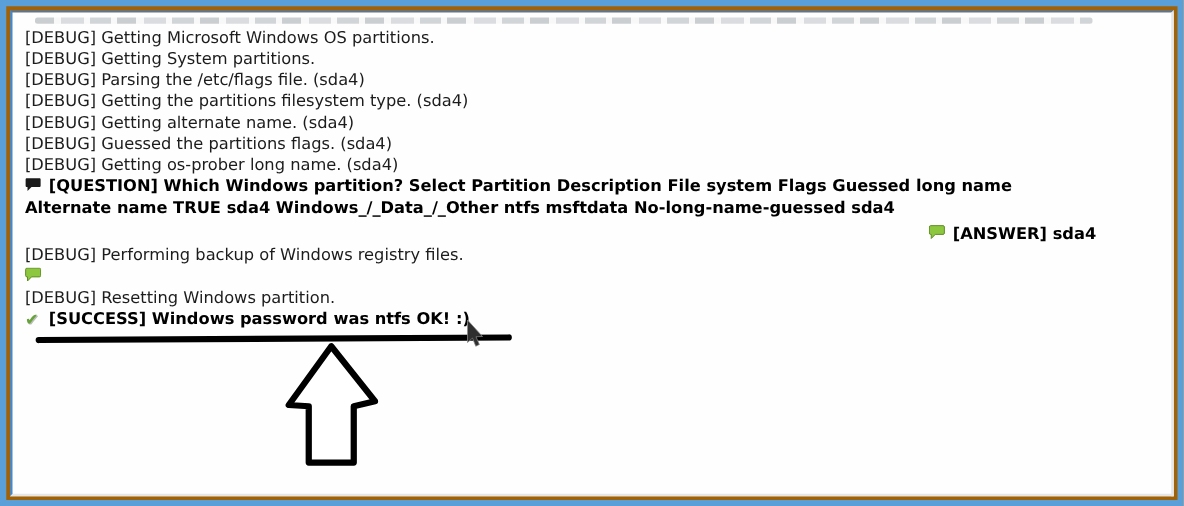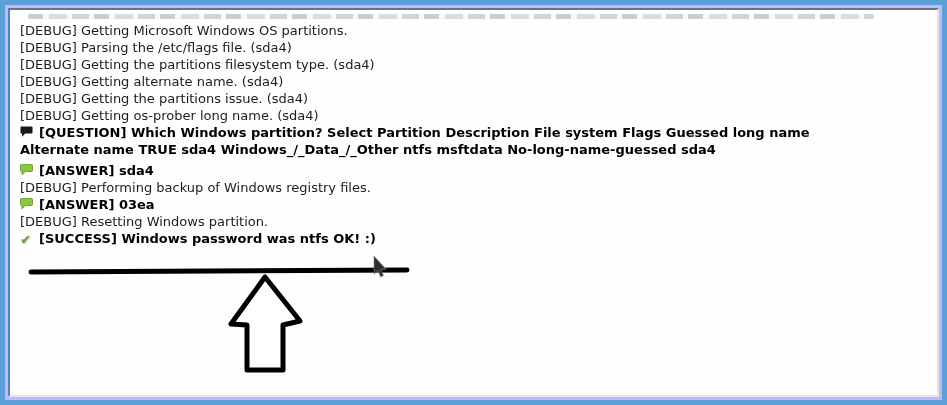--- a/index.html
+++ b/index.html
@@ -2,87 +2,90 @@
 <html><head>
 <meta charset="utf-8">
 <style>
   html,body { margin:0; padding:0; background:#ffffff; }
   body {
     width:947px; height:405px; position:relative; overflow:hidden;
     font-family:"DejaVu Sans","Liberation Sans",sans-serif;
   }
   .frame {
     box-sizing:border-box; width:947px; height:405px;
-    border:5px solid #5b9fd8; background:#c4b5fd; padding:3px;
+    border:5px solid #5b9fd8; background:#a16207; padding:3px;
   }
   .inner {
     box-sizing:border-box; width:100%; height:100%;
     border:2px solid; border-color:#667480 #e6e6e6 #e6e6e6 #4d87c2;
     background:#fefefe; overflow:hidden;
   }
   .log { padding:3px 60px 0 10px; color:#1c1c1c; font-size:13px; }
   .clipped-remnant {
     height:5px; width:846px; margin:1px 0 3px 8px; opacity:.5; border-radius:2px;
     background:repeating-linear-gradient(90deg,#9aa0a6 0 15px,#f3f3f3 15px 21px,#b7bcc1 21px 39px,#f6f6f6 39px 44px,#a8adb2 44px 61px,#f3f3f3 61px 66px);
     filter:blur(.5px);
   }
   .line { line-height:17px; white-space:normal; }
   .line.question, .line.answer, .line.success { font-weight:700; color:#000; }
-  .line.question + .line.answer { margin-top:4px; }
+  .line.question + .line.answer { margin-top:4px;text-align:right; }
   .icon-slot { display:inline-block; width:14px; height:12px; margin-right:5px; vertical-align:-1px; }
   .icon-slot svg { display:block; }
   .check-glyph {
     font-size:13px; color:#67a23c; font-weight:700;
     text-shadow:1px 1px 0 #b9bdb6; line-height:12px; display:block;
   }
   .overlay { position:absolute; left:0; top:0; width:947px; height:405px; pointer-events:none; }
 </style>
 </head>
 <body>
 
 <div class="frame">
   <div class="inner">
     <div class="log">
       <div class="clipped-remnant"></div>
       <div>
           <div class="line debug">
     <span class="txt">[DEBUG] Getting Microsoft Windows OS partitions.</span>
   </div>
           <div class="line debug">
+    <span class="txt">[DEBUG] Getting System partitions.</span>
+  </div>
+          <div class="line debug">
     <span class="txt">[DEBUG] Parsing the /etc/flags file. (sda4)</span>
   </div>
           <div class="line debug">
     <span class="txt">[DEBUG] Getting the partitions filesystem type. (sda4)</span>
   </div>
           <div class="line debug">
     <span class="txt">[DEBUG] Getting alternate name. (sda4)</span>
   </div>
           <div class="line debug">
-    <span class="txt">[DEBUG] Getting the partitions issue. (sda4)</span>
+    <span class="txt">[DEBUG] Guessed the partitions flags. (sda4)</span>
   </div>
           <div class="line debug">
     <span class="txt">[DEBUG] Getting os-prober long name. (sda4)</span>
   </div>
           <div class="line question">
     <span class="icon-slot"><svg width="13" height="12" viewBox="0 0 13 12">
                 <path d="M1.5.5h10c.6 0 1 .4 1 1v5c0 .6-.4 1-1 1H5.2L2 10.8V7.5h-.5c-.6 0-1-.4-1-1v-5c0-.6.4-1 1-1z" fill="#1a1a1a"></path>
               </svg></span><span class="txt">[QUESTION] Which Windows partition? Select Partition Description File system Flags Guessed long name</span>
   <div>Alternate name TRUE sda4 Windows_/_Data_/_Other ntfs msftdata No-long-name-guessed sda4</div></div>
           <div class="line answer">
     <span class="icon-slot"><svg width="13" height="12" viewBox="0 0 13 12">
                 <path d="M1.5.5h10c.6 0 1 .4 1 1v5c0 .6-.4 1-1 1H5.2L2 10.8V7.5h-.5c-.6 0-1-.4-1-1v-5c0-.6.4-1 1-1z" fill="#8dc63f" stroke="#5f8f20" stroke-width=".8"></path>
               </svg></span><span class="txt">[ANSWER] sda4</span>
   </div>
           <div class="line debug">
     <span class="txt">[DEBUG] Performing backup of Windows registry files.</span>
   </div>
           <div class="line answer">
     <span class="icon-slot"><svg width="13" height="12" viewBox="0 0 13 12">
                 <path d="M1.5.5h10c.6 0 1 .4 1 1v5c0 .6-.4 1-1 1H5.2L2 10.8V7.5h-.5c-.6 0-1-.4-1-1v-5c0-.6.4-1 1-1z" fill="#8dc63f" stroke="#5f8f20" stroke-width=".8"></path>
-              </svg></span><span class="txt">[ANSWER] 03ea</span>
+              </svg></span>
   </div>
           <div class="line debug">
     <span class="txt">[DEBUG] Resetting Windows partition.</span>
   </div>
           <div class="line success">
     <span class="icon-slot"><span class="check-glyph">✔</span></span><span class="txt">[SUCCESS] Windows password was ntfs OK! :)</span>
   </div>
         </div>
     </div>
   </div>

